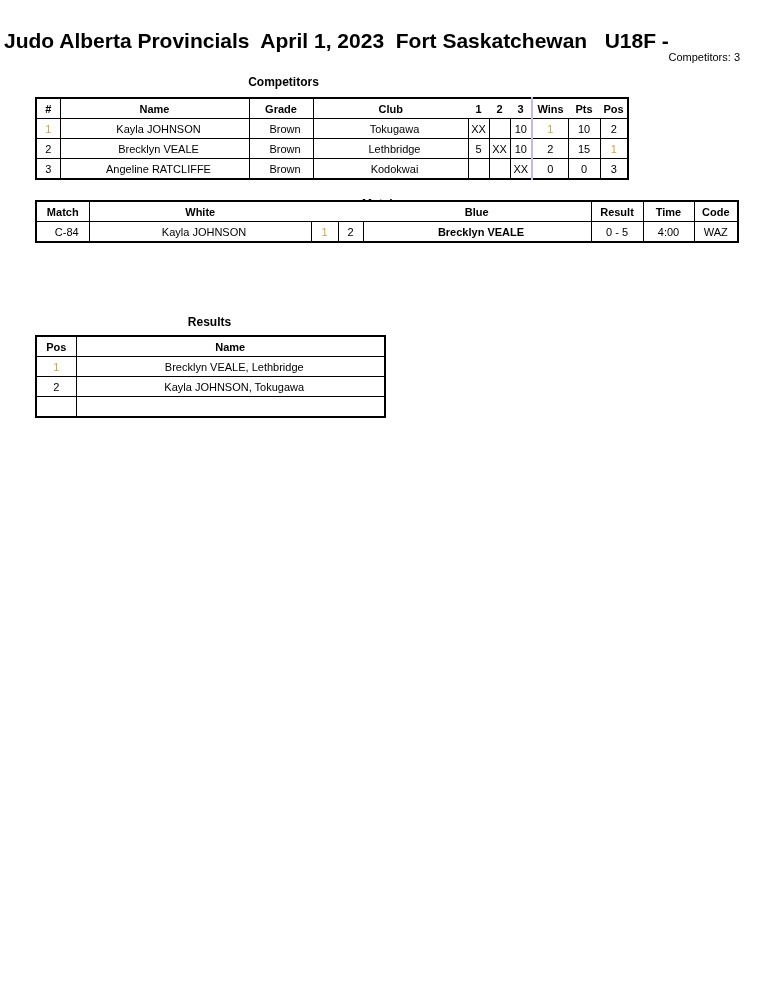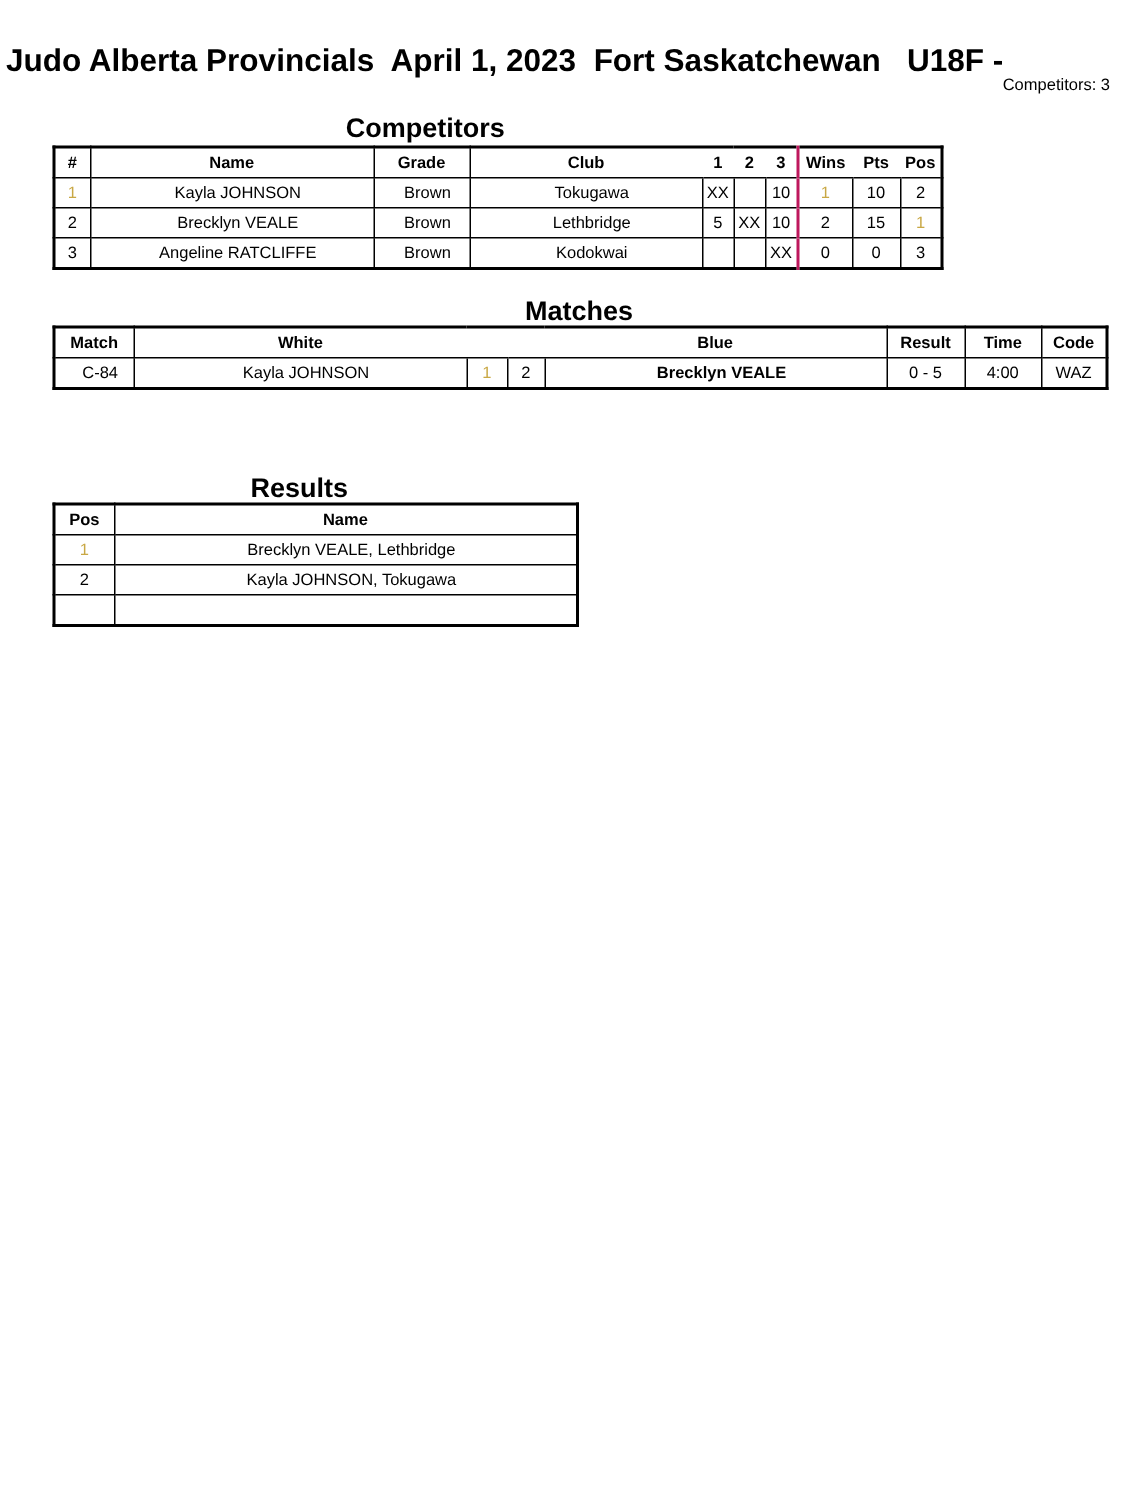--- a/index.html
+++ b/index.html
@@ -9,32 +9,32 @@
   }
   .title{
     position:absolute;left:4px;top:29px;width:760px;overflow:hidden;
     font-size:21px;font-weight:bold;white-space:pre;
   }
   .count{
     position:absolute;top:51px;left:0;width:740px;text-align:right;
     font-size:11px;white-space:pre;
   }
   .section-label{
-    position:absolute;font-size:18px;font-weight:bold;text-align:center;
+    position:absolute;font-size:12px;font-weight:bold;text-align:center;
   }
   #competitors-label{left:35px;top:75px;width:497px;}
   #matches-label{left:35px;top:197px;width:702px;}
-  #results-label{left:25px;top:315px;width:349px;}
+  #results-label{left:35px;top:315px;width:349px;}
 
   table{
     border-collapse:collapse;table-layout:fixed;position:absolute;left:35px;
     background:#fff;border:2px solid #000;
   }
   #competitors-table{top:97px;}
-  #matches-table{top:217px;}
+  #matches-table{top:200px;}
   #results-table{top:335px;}
 
   #competitors-table col:nth-child(1){width:24px}
   #competitors-table col:nth-child(2){width:189px}
   #competitors-table col:nth-child(3){width:64px}
   #competitors-table col:nth-child(4){width:155px}
   #competitors-table col:nth-child(5){width:21px}
   #competitors-table col:nth-child(6){width:21px}
   #competitors-table col:nth-child(7){width:22px}
   #competitors-table col:nth-child(8){width:36px}
@@ -54,21 +54,21 @@
   #results-table col:nth-child(2){width:309px}
 
   td,th{
     border:1px solid #000;font-size:11px;height:19px;padding:0;
     overflow:hidden;white-space:nowrap;text-align:center;vertical-align:middle;
   }
   th{font-weight:bold;}
   .left{text-align:center;padding-left:8px;}
   .gold{color:#C9A845;}
   .bold{font-weight:bold;}
-  .thickL{border-left:2px solid #be185d;}
+  .thickL{border-left:2px solid #c4b5fd;}
   .hideR{border-right-style:hidden;}
 </style>
 </head>
 <body>
 
 <div class="title">Judo Alberta Provincials  April 1, 2023  Fort Saskatchewan   U18F -</div>
 <div class="count">Competitors: 3</div>
 
 <div class="section-label" id="competitors-label">Competitors</div>
 

